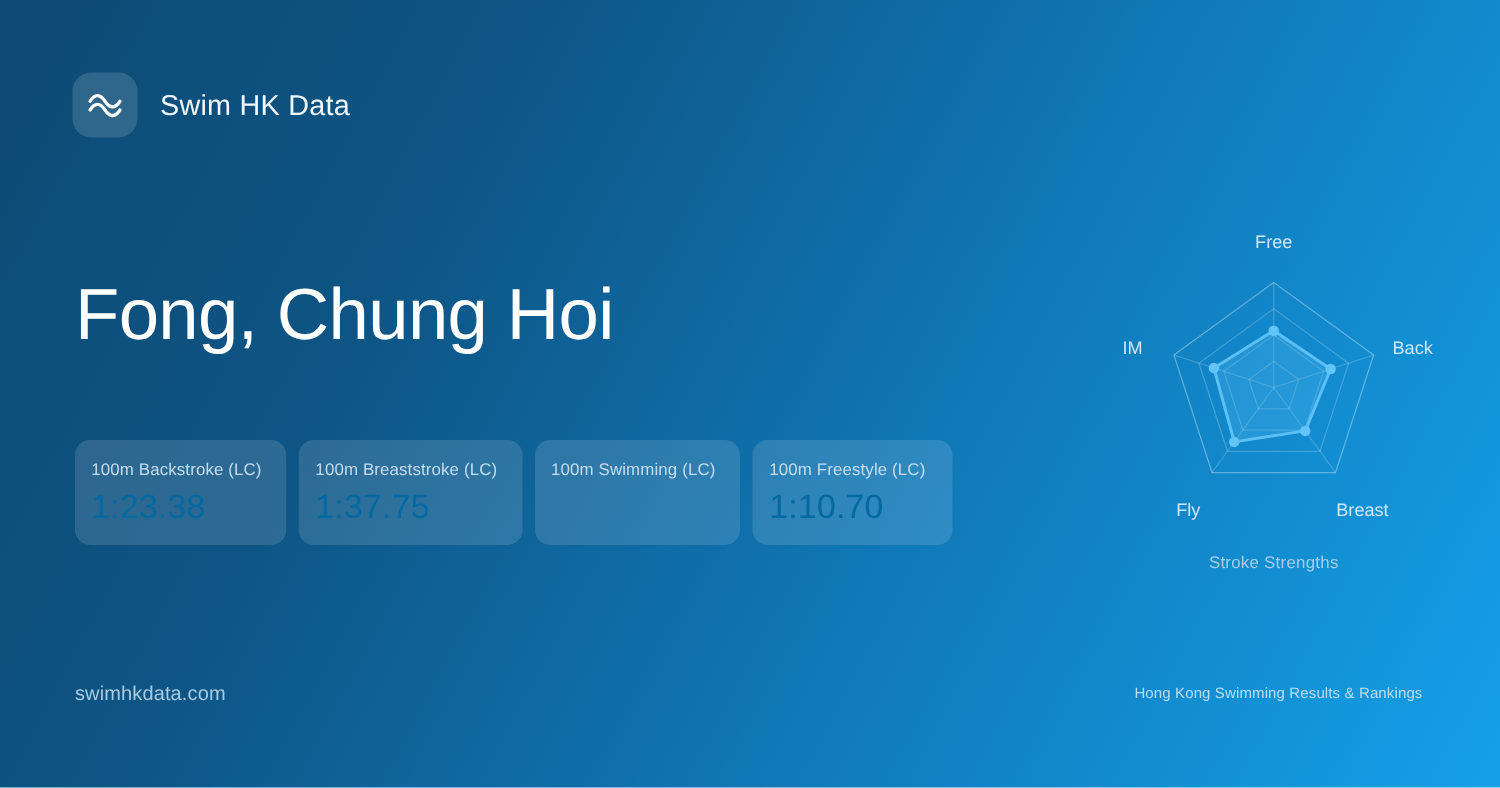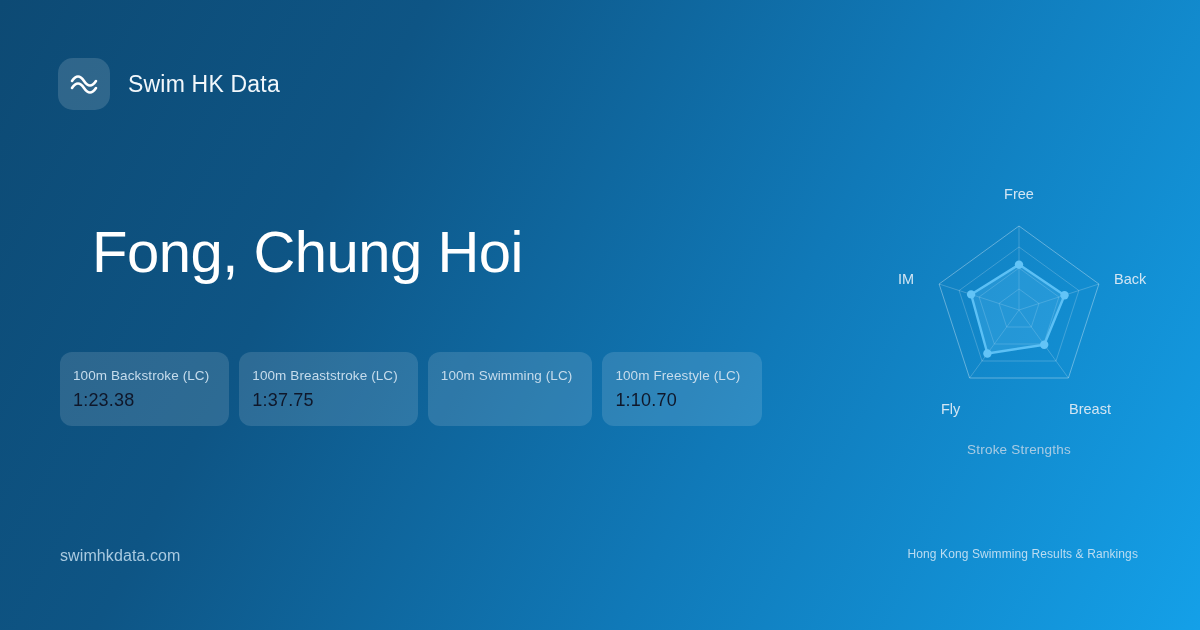--- a/index.html
+++ b/index.html
@@ -46,21 +46,20 @@
     letter-spacing: 0.2px;
     color: #f2f7fb;
   }
 
   
   .hero {
     position: absolute;
     left: 60px;
     top: 222px;
     width: 780px;
-    margin-left: 32px;
   }
 
   .athlete-name {
     font-size: 58px;
     line-height: 1.05;
     font-weight: 400;
     letter-spacing: -0.5px;
     color: #ffffff;
   }
 
@@ -95,23 +94,23 @@
 
   .stat-label {
     font-size: 13.5px;
     color: #c6dcec;
     letter-spacing: 0.1px;
     white-space: nowrap;
   }
 
   .stat-value {
     margin-top: 7px;
-    font-size: 18px;
+    font-size: 27px;
     font-weight: 400;
-    color: #0f172a;
+    color: #0369a1;
     letter-spacing: 0.2px;
     white-space: nowrap;
   }
 
   
   .radar-panel {
     position: absolute;
     left: 869px;
     top: 170px;
     width: 300px;

